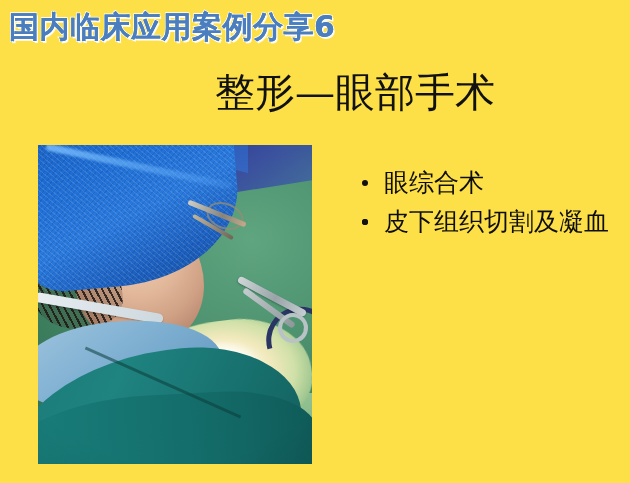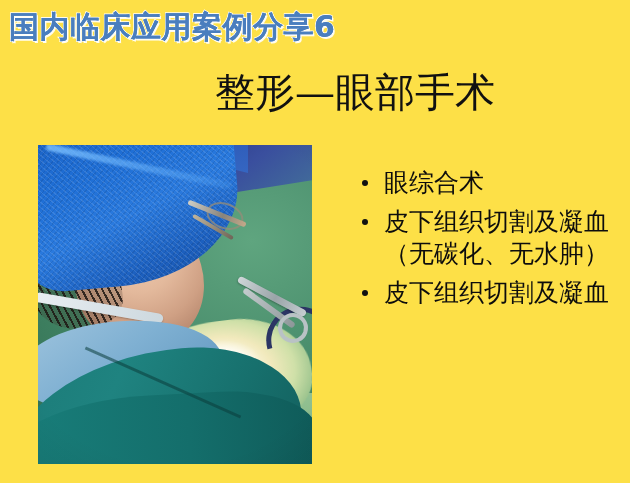--- a/index.html
+++ b/index.html
@@ -322,21 +322,20 @@
     <div class="layer l-vignette"></div>
   </div>
 
   <ul class="bullets">
     <li class="bullet">
       <span class="dot"></span>
       <span>眼综合术</span>
     </li>
     <li class="bullet">
       <span class="dot"></span>
-      <span>皮下组织切割及凝血（无碳化、无水肿）</span>
     </li>
     <li class="bullet">
       <span class="dot"></span>
       <span>皮下组织切割及凝血</span>
     </li>
   </ul>
 
 </div>
 
 </body></html>

